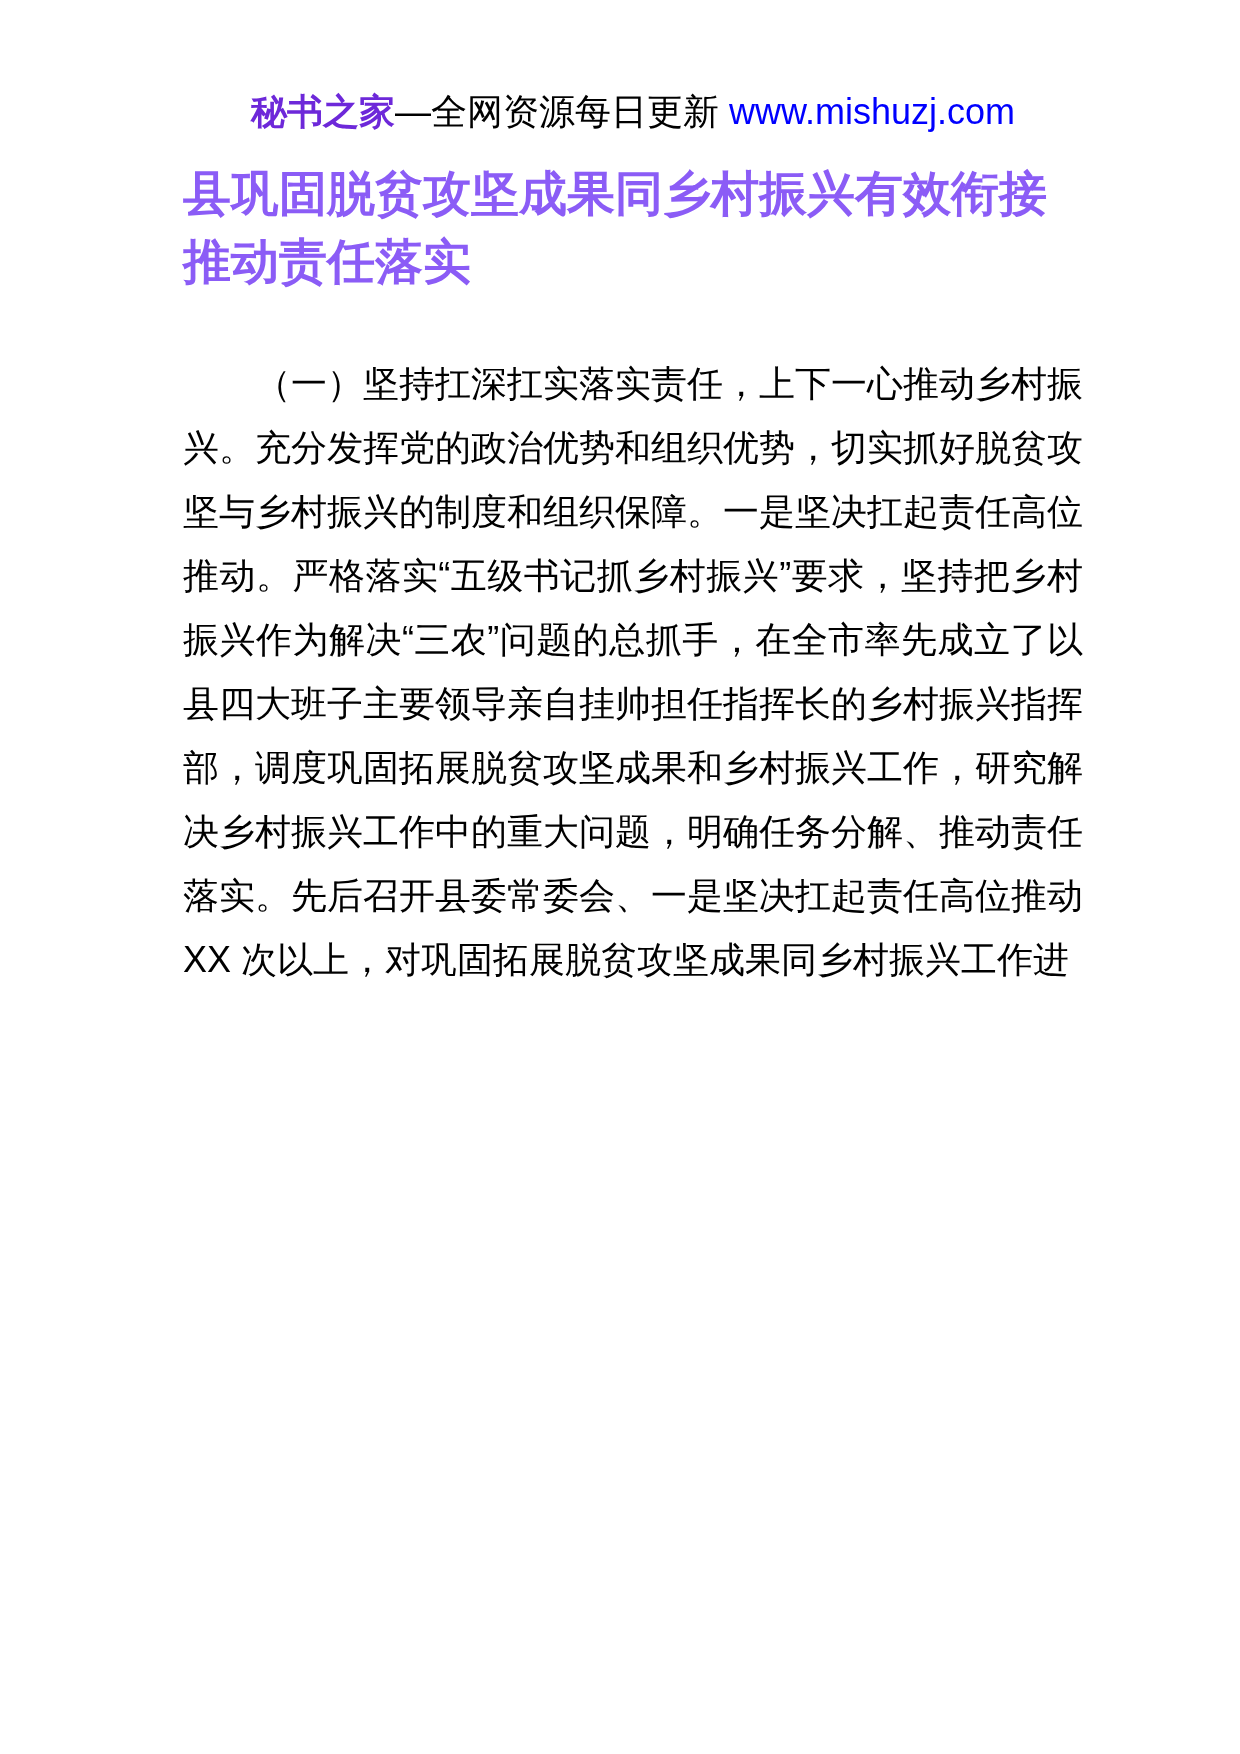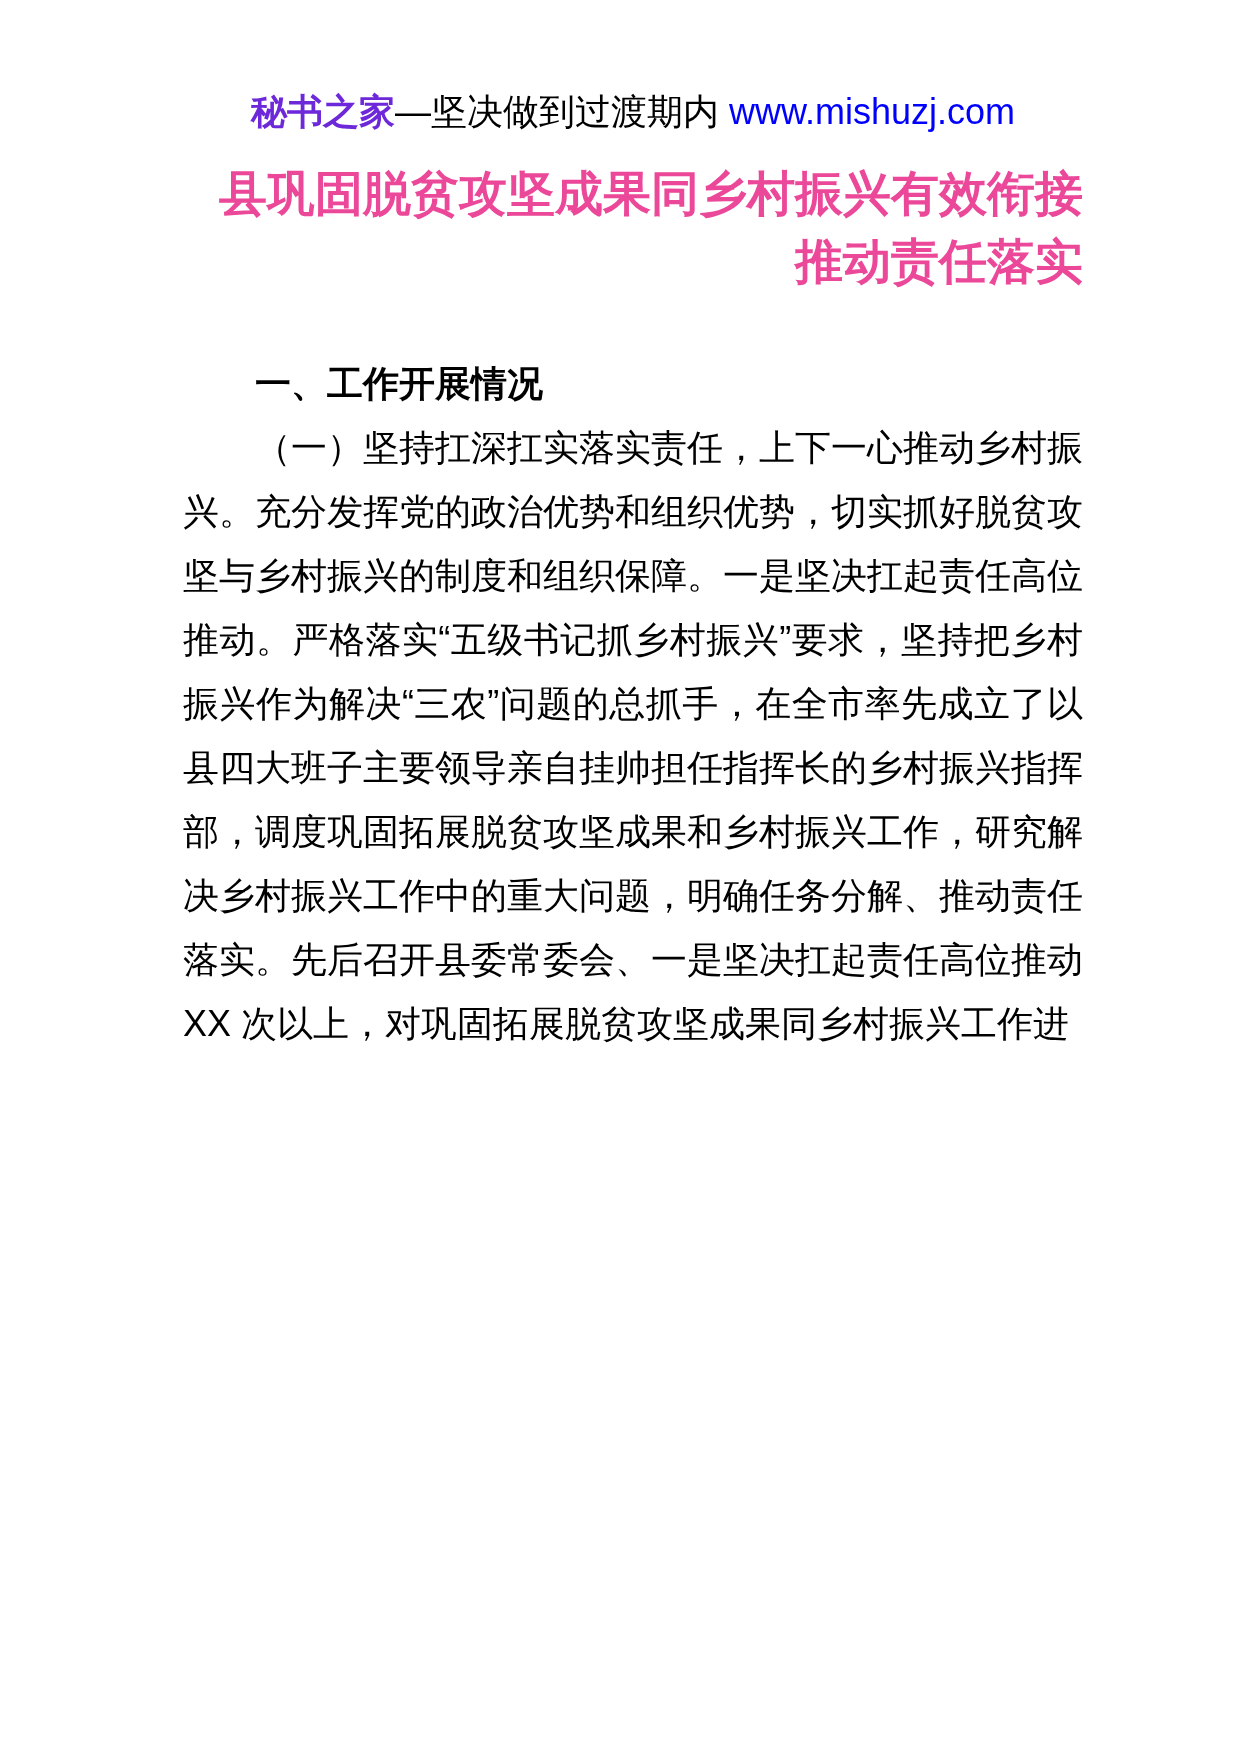--- a/index.html
+++ b/index.html
@@ -30,25 +30,25 @@
   }
   .site-dash, .site-tagline {
     color: #000000;
   }
   .site-url {
     margin-left: 10px;
     text-decoration: none;
   }
   .doc-title {
     margin: 24px 0 0 0;
-    text-align: right;
+    text-align: left;
     font-size: 48px;
     line-height: 68px;
     font-weight: 700;
-    color: #ec4899;
+    color: #8b5cf6;
   }
   .doc-body {
     margin-top: 56px;
     font-size: 36px;
     line-height: 64px;
     text-align: justify;
     text-justify: inter-ideograph;
   }
   .doc-body p {
     margin: 0;
@@ -61,26 +61,25 @@
     font-weight: 700;
     text-indent: 72px;
   }
 </style>
 </head>
 <body>
 
 <div class="page">
 
   <div class="site-header">
-    <span class="site-name" style="color: #6d28d9;">秘书之家</span><span class="site-dash">—</span><span class="site-tagline">坚决做到过渡期内</span><a class="site-url" href="#" style="color: rgb(0, 0, 255);">www.mishuzj.com</a>
+    <span class="site-name" style="color: #6d28d9;">秘书之家</span><span class="site-dash">—</span><span class="site-tagline">全网资源每日更新</span><a class="site-url" href="#" style="color: rgb(0, 0, 255);">www.mishuzj.com</a>
   </div>
 
   <h1 class="doc-title">
     <span class="title-line">县巩固脱贫攻坚成果同乡村振兴有效衔接</span><br>
     <span class="title-line">推动责任落实</span>
   </h1>
 
   <div class="doc-body">
-    <h2 class="section-heading">一、工作开展情况</h2>
     <p>（一）坚持扛深扛实落实责任，上下一心推动乡村振兴。充分发挥党的政治优势和组织优势，切实抓好脱贫攻坚与乡村振兴的制度和组织保障。一是坚决扛起责任高位推动。严格落实“五级书记抓乡村振兴”要求，坚持把乡村振兴作为解决“三农”问题的总抓手，在全市率先成立了以县四大班子主要领导亲自挂帅担任指挥长的乡村振兴指挥部，调度巩固拓展脱贫攻坚成果和乡村振兴工作，研究解决乡村振兴工作中的重大问题，明确任务分解、推动责任落实。先后召开县委常委会、一是坚决扛起责任高位推动 XX 次以上，对巩固拓展脱贫攻坚成果同乡村振兴工作进</p>
   </div>
 
 </div>
 
 </body></html>

